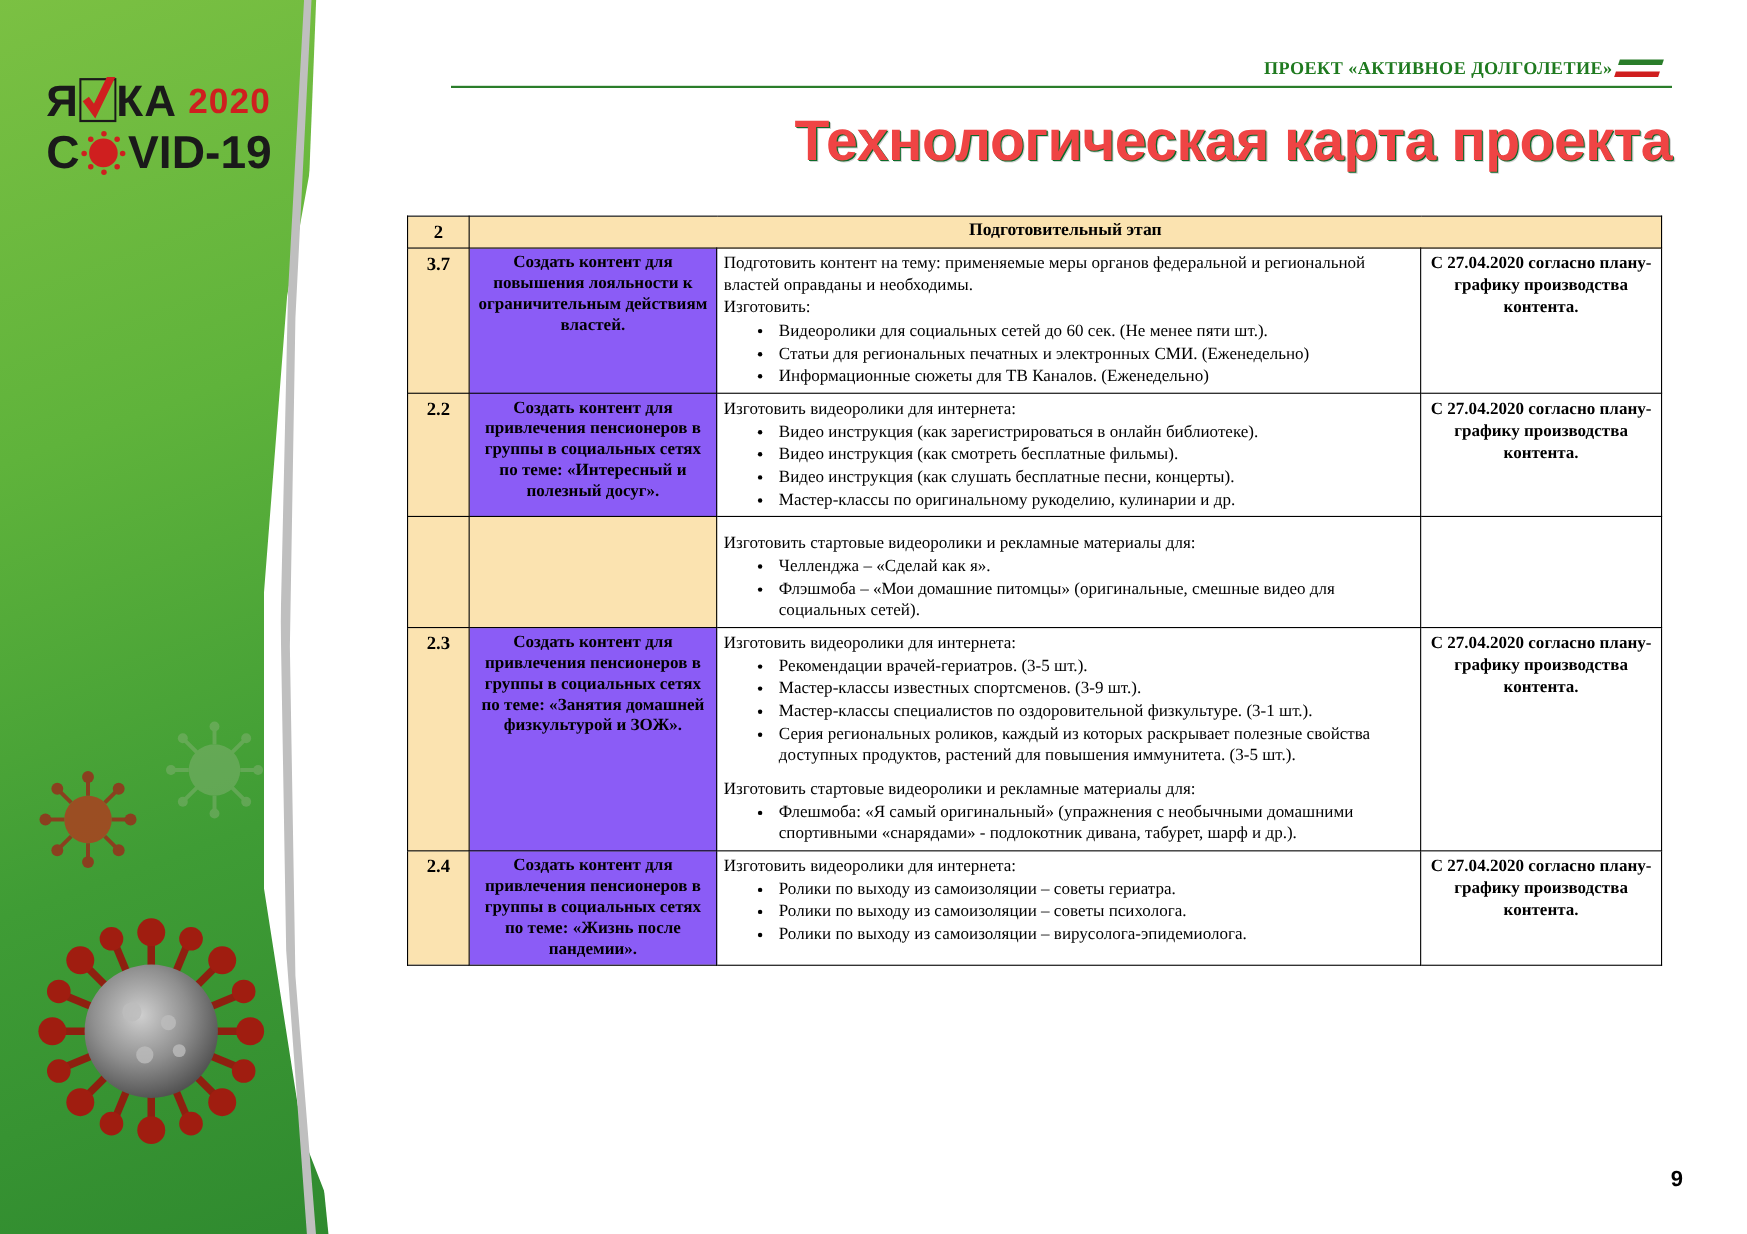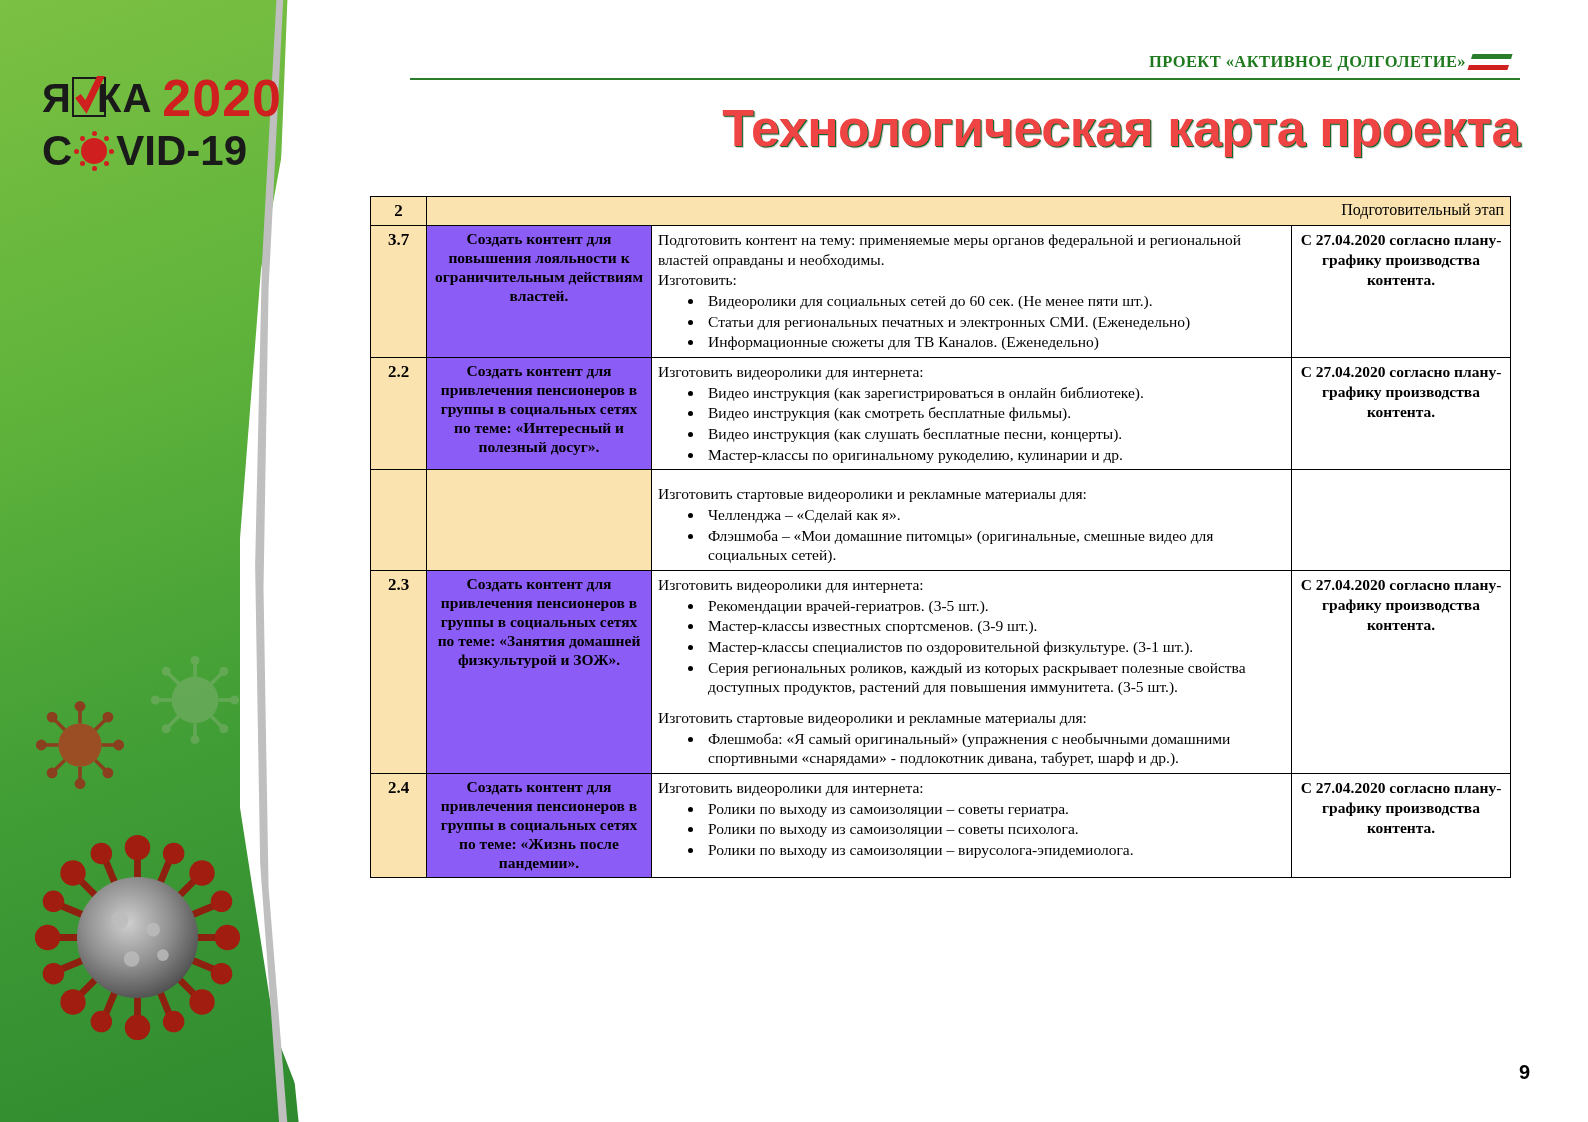--- a/index.html
+++ b/index.html
@@ -64,21 +64,21 @@
     display: flex;
     align-items: center;
   }
   .logo-row1 .ya { color:#1a1a1a; }
   .logo-check {
     display: inline-block;
     position: relative;
     width: 34px; height: 40px;
   }
   .logo-check svg { position:absolute; left:0; top:-2px; }
-  .logo-row1 .yr { color: #cf1f1f; margin-left: 10px; font-size: 52px; }
+  .logo-row1 .yr { color: #cf1f1f; margin-left: 10px; font-size: 32px; }
   .logo-row2 {
     margin-top: 6px;
     font-family: "Liberation Sans", sans-serif;
     font-weight: bold;
     font-size: 42px;
     color: #1a1a1a;
     line-height: 1;
     display: flex;
     align-items: center;
   }
@@ -184,22 +184,22 @@
 
   .hdr-num {
     background: #fbe3b0;
     text-align: center;
     font-weight: bold;
     font-size: 17px;
     vertical-align: middle;
   }
   .hdr-title {
     background: #fbe3b0;
-    text-align: right;
-    font-weight: normal;
+    text-align: center;
+    font-weight: bold;
     font-size: 16px;
     vertical-align: middle;
     padding: 6px 0;
   }
   td.num {
     background: #fbe3b0;
     text-align: center;
     font-weight: bold;
     font-size: 17px;
     vertical-align: middle;

